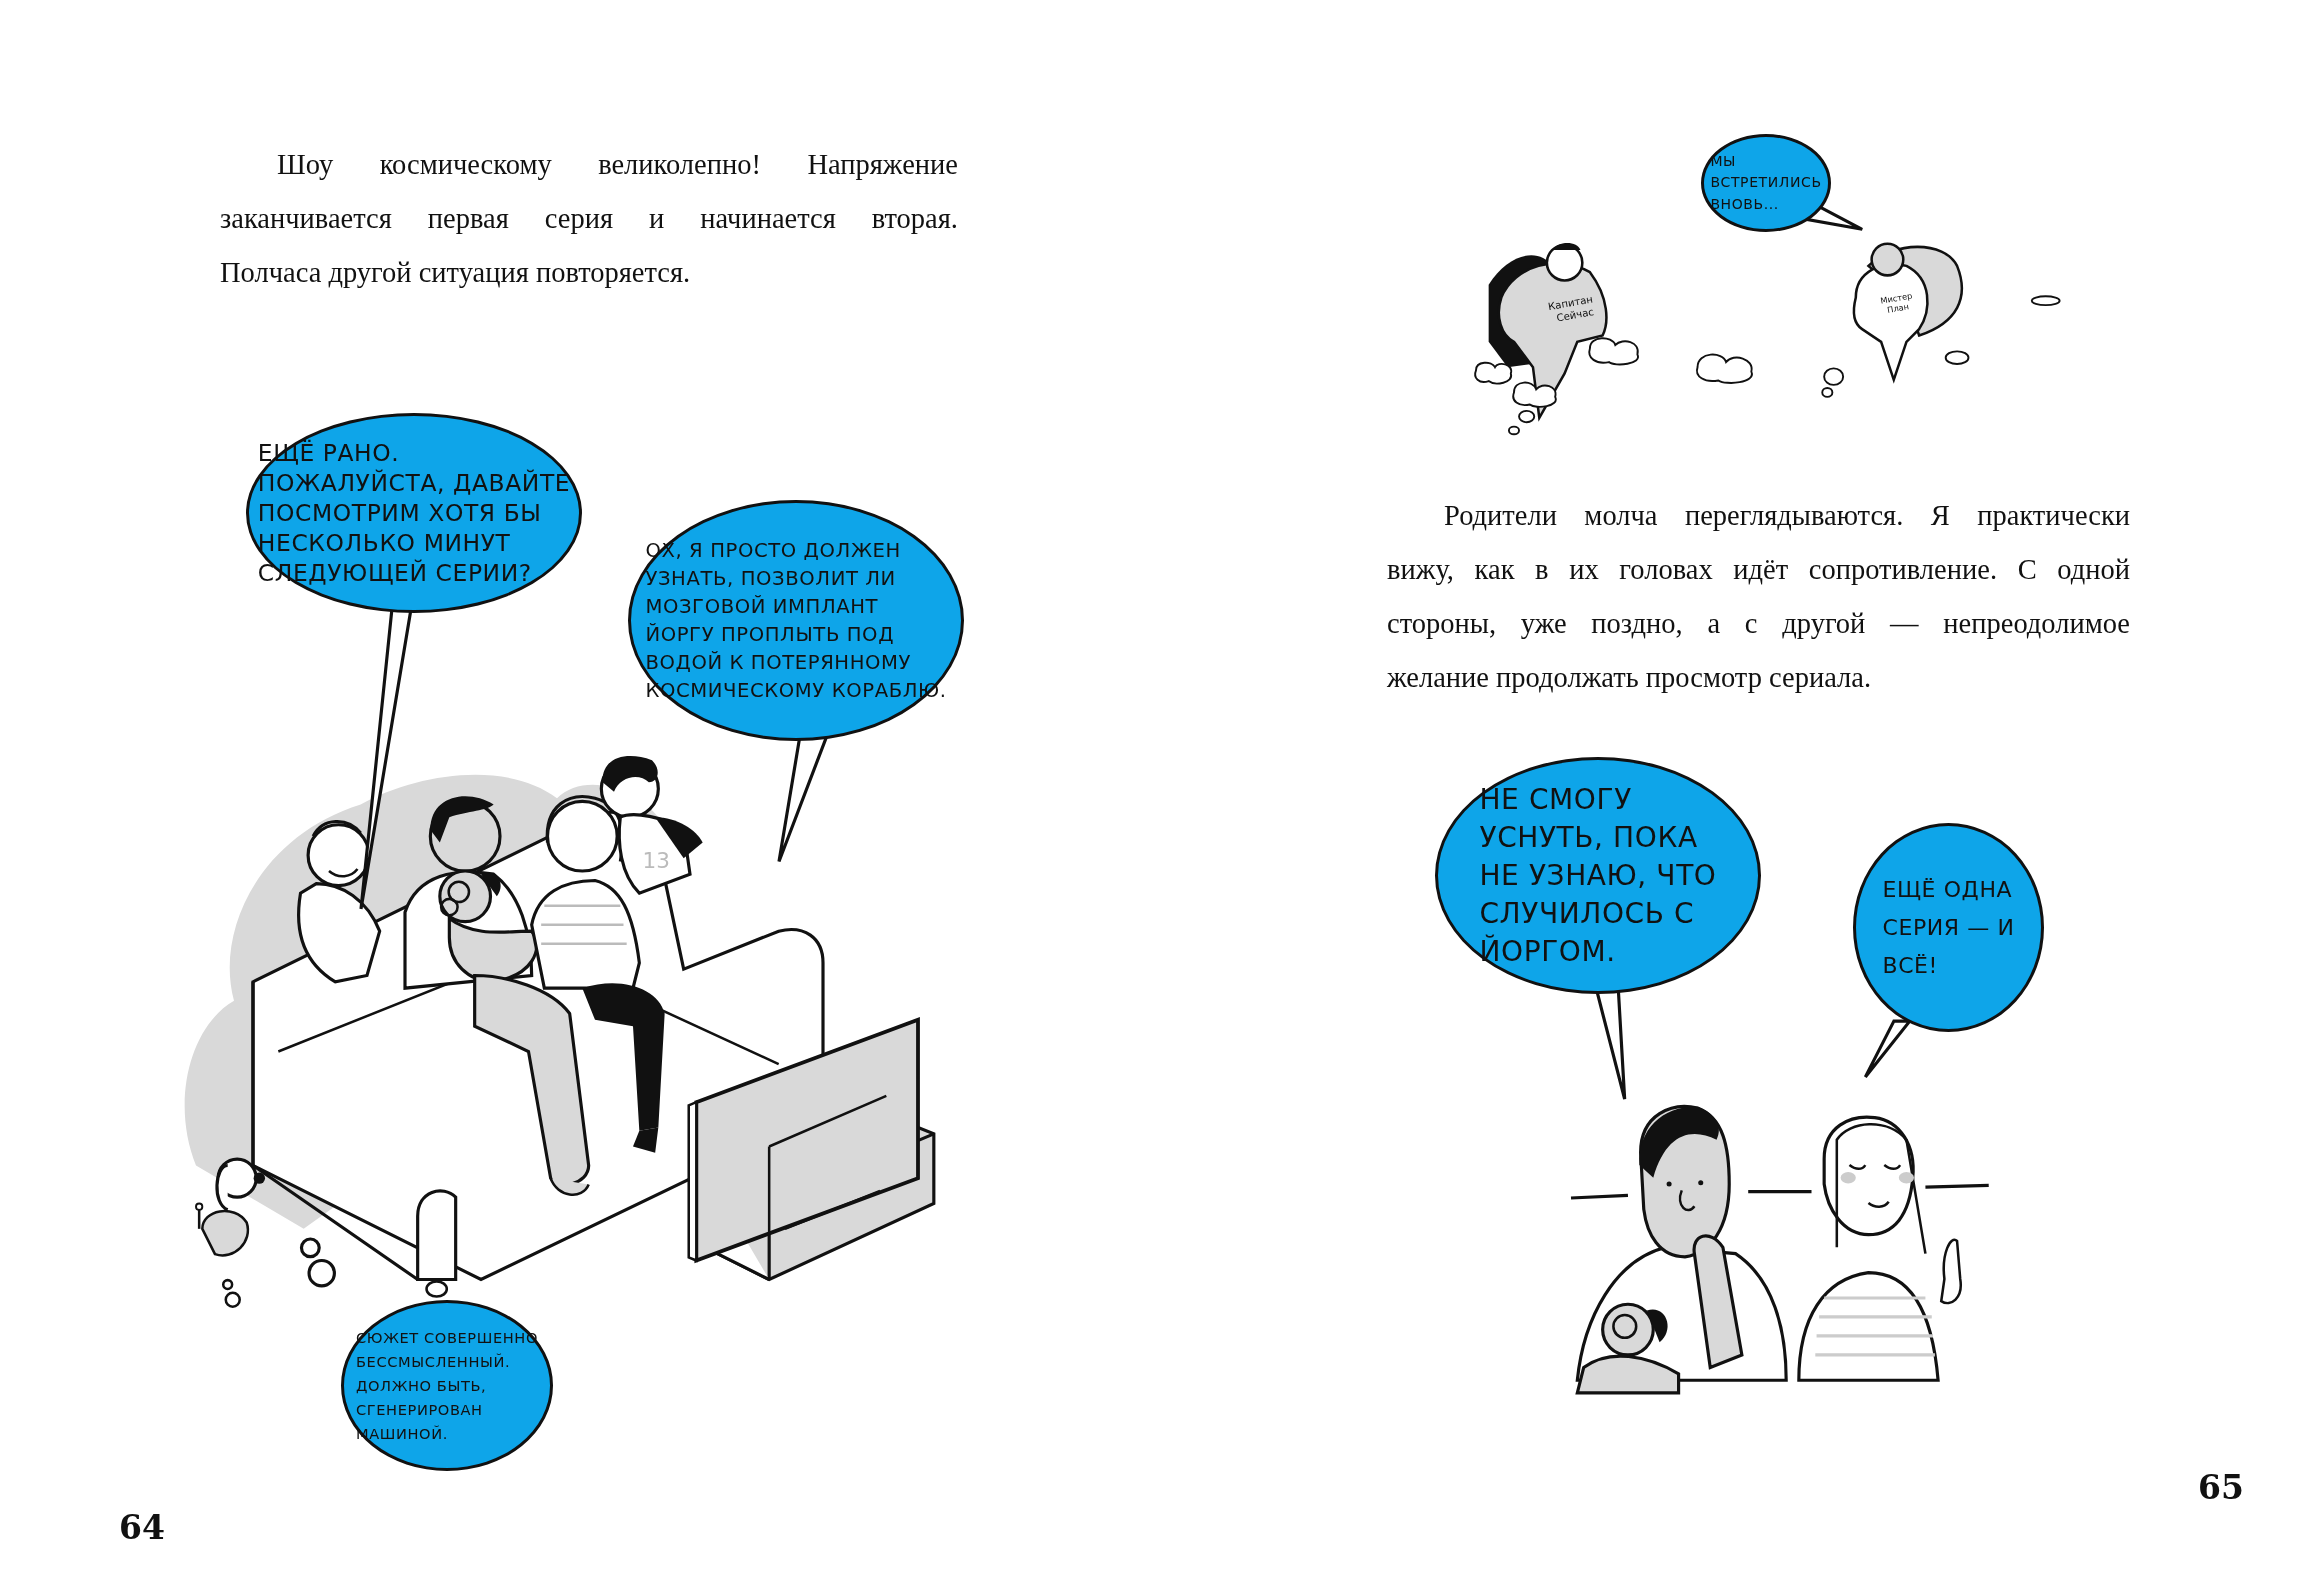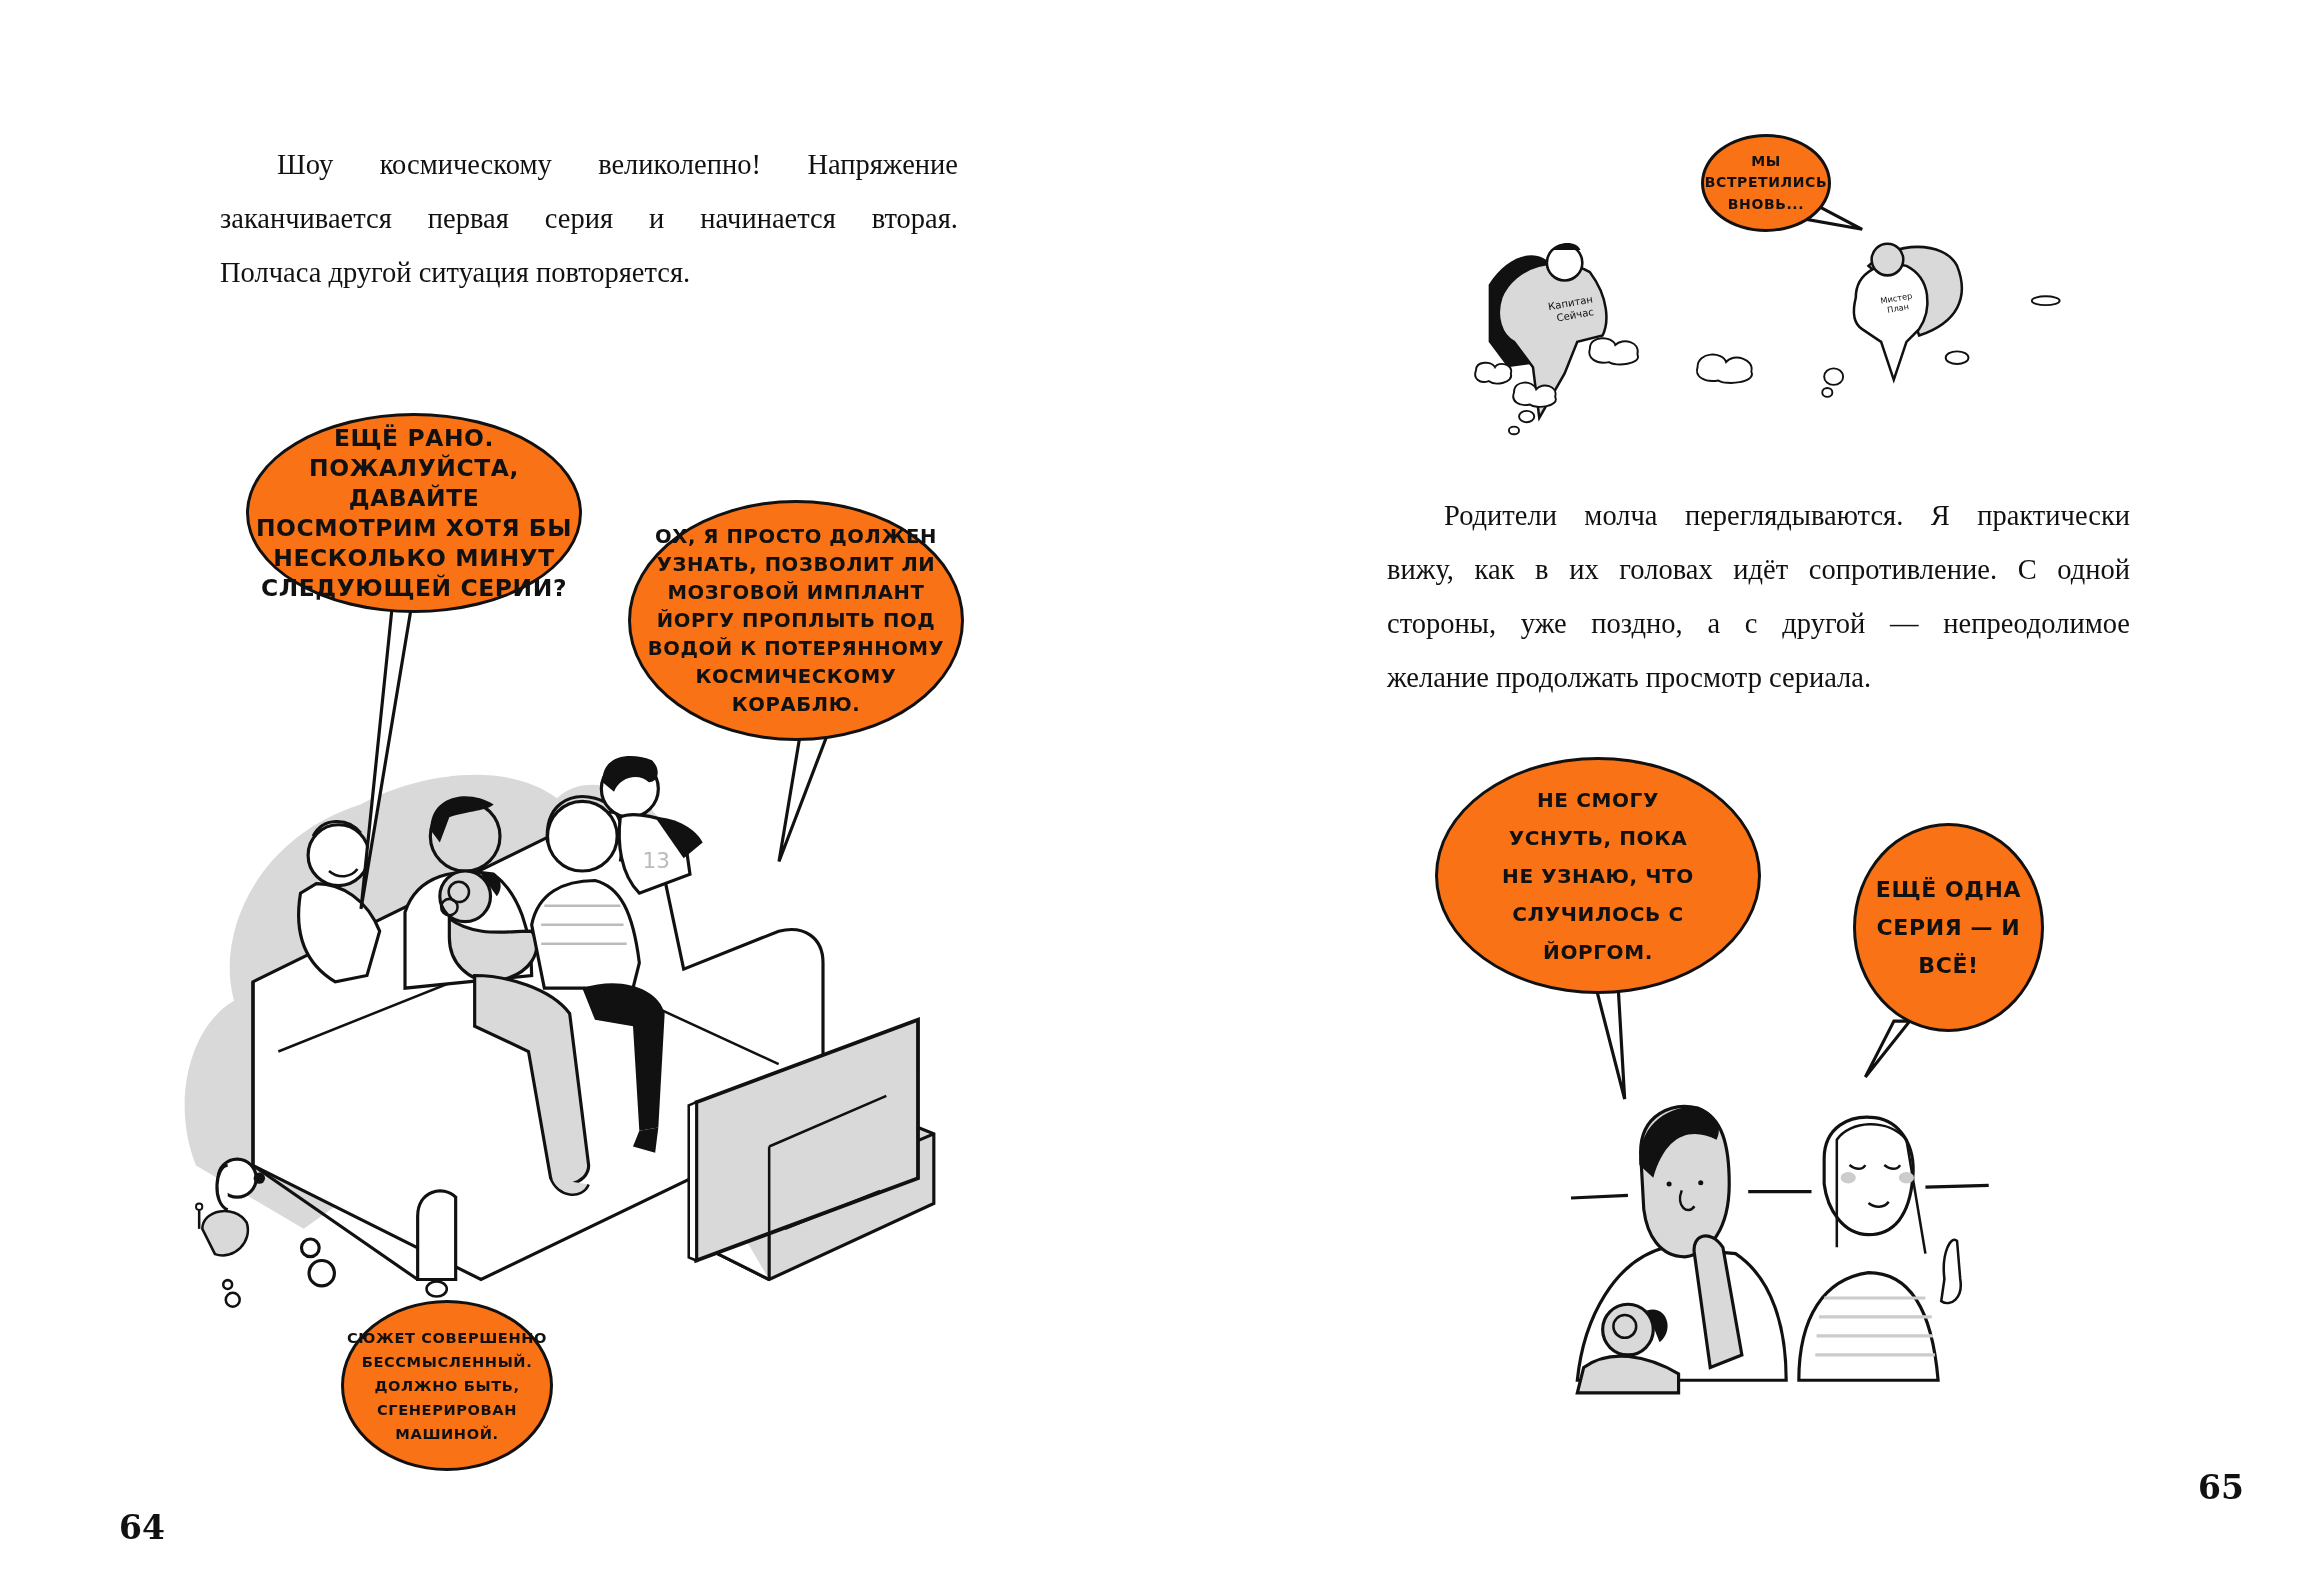--- a/index.html
+++ b/index.html
@@ -5,21 +5,21 @@
   html, body { margin: 0; padding: 0; background: #ffffff; }
   body { width: 2319px; height: 1571px; position: relative; overflow: hidden; font-family: "DejaVu Serif", serif; color: #111; }
   .page { position: absolute; top: 0; height: 1571px; }
   .page-left { left: 0; width: 1159px; }
   .page-right { left: 1159px; width: 1160px; }
 
   .prose { position: absolute; font-family: "Liberation Serif", serif; font-size: 28.5px; line-height: 54px; text-align: justify; color: #111; }
   .prose .line { display: block; text-align: justify; text-align-last: justify; white-space: nowrap; }
   .prose .line.last { text-align-last: left; }
 
-  .bubble { position: absolute; background: #f97316; border: 3.2px solid #111; border-radius: 50%; display: flex; align-items: center; justify-content: center; text-align: center; box-sizing: border-box; font-weight: bold; }
+  .bubble { position: absolute; background: #0ea5e9; border: 3.2px solid #111; border-radius: 50%; display: flex; align-items: center; justify-content: center; text-align: left; box-sizing: border-box; }
   .bubble-text { font-family: "DejaVu Sans", sans-serif; text-transform: uppercase; color: #111; letter-spacing: 0.6px; }
   .bubble-text span { display: block; }
 
   .page-number { position: absolute; font-family: "DejaVu Serif", serif; font-size: 33px; font-weight: bold; color: #111; }
 
   svg.art { position: absolute; overflow: visible; }
 </style>
 </head>
 <body>
 
@@ -182,21 +182,21 @@
   </div>
 
   <div class="prose" style="left:228px; top:489px; width:743px;">
     <span class="line" style="padding-left:57px;">Родители молча переглядываются. Я практически</span>
     <span class="line">вижу, как в их головах идёт сопротивление. С одной</span>
     <span class="line">стороны, уже поздно, а с другой — непреодолимое</span>
     <span class="line last">желание продолжать просмотр сериала.</span>
   </div>
 
   <div class="bubble" style="left:276px; top:757px; width:326px; height:237px;">
-    <div class="bubble-text" style="font-size:20px; line-height:38px;">
+    <div class="bubble-text" style="font-size:28px; line-height:38px;">
       <span>Не смогу</span>
       <span>уснуть, пока</span>
       <span>не узнаю, что</span>
       <span>случилось с</span>
       <span>Йоргом.</span>
     </div>
   </div>
 
   <div class="bubble" style="left:694px; top:823px; width:191px; height:209px;">
     <div class="bubble-text" style="font-size:22px; line-height:38px;">

